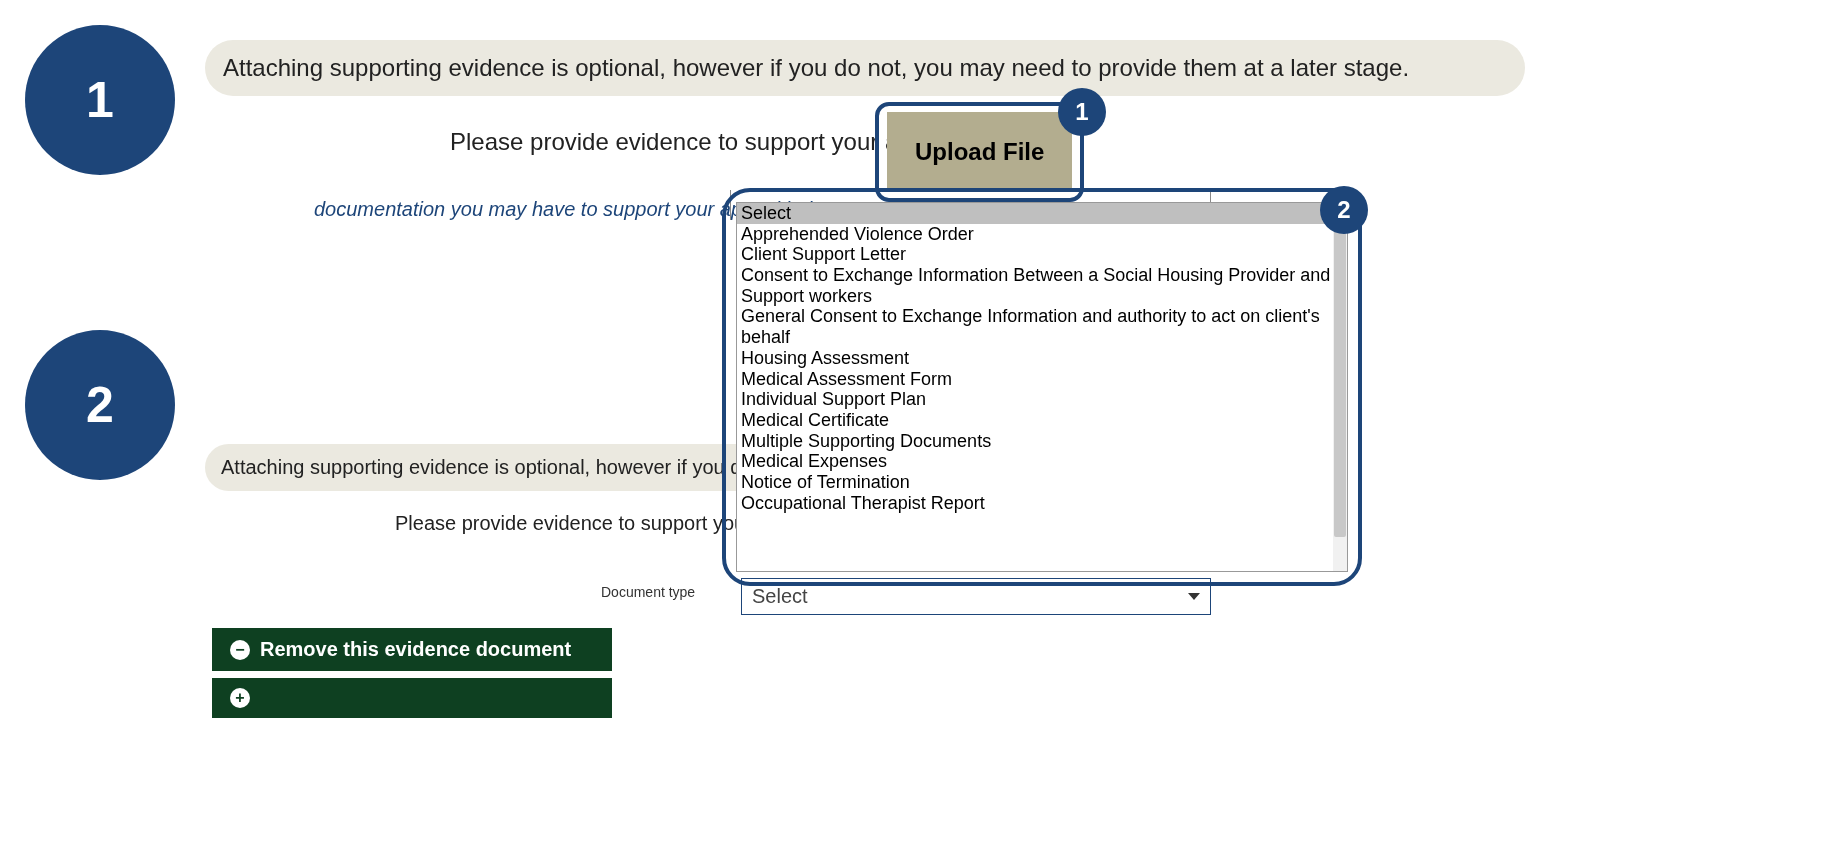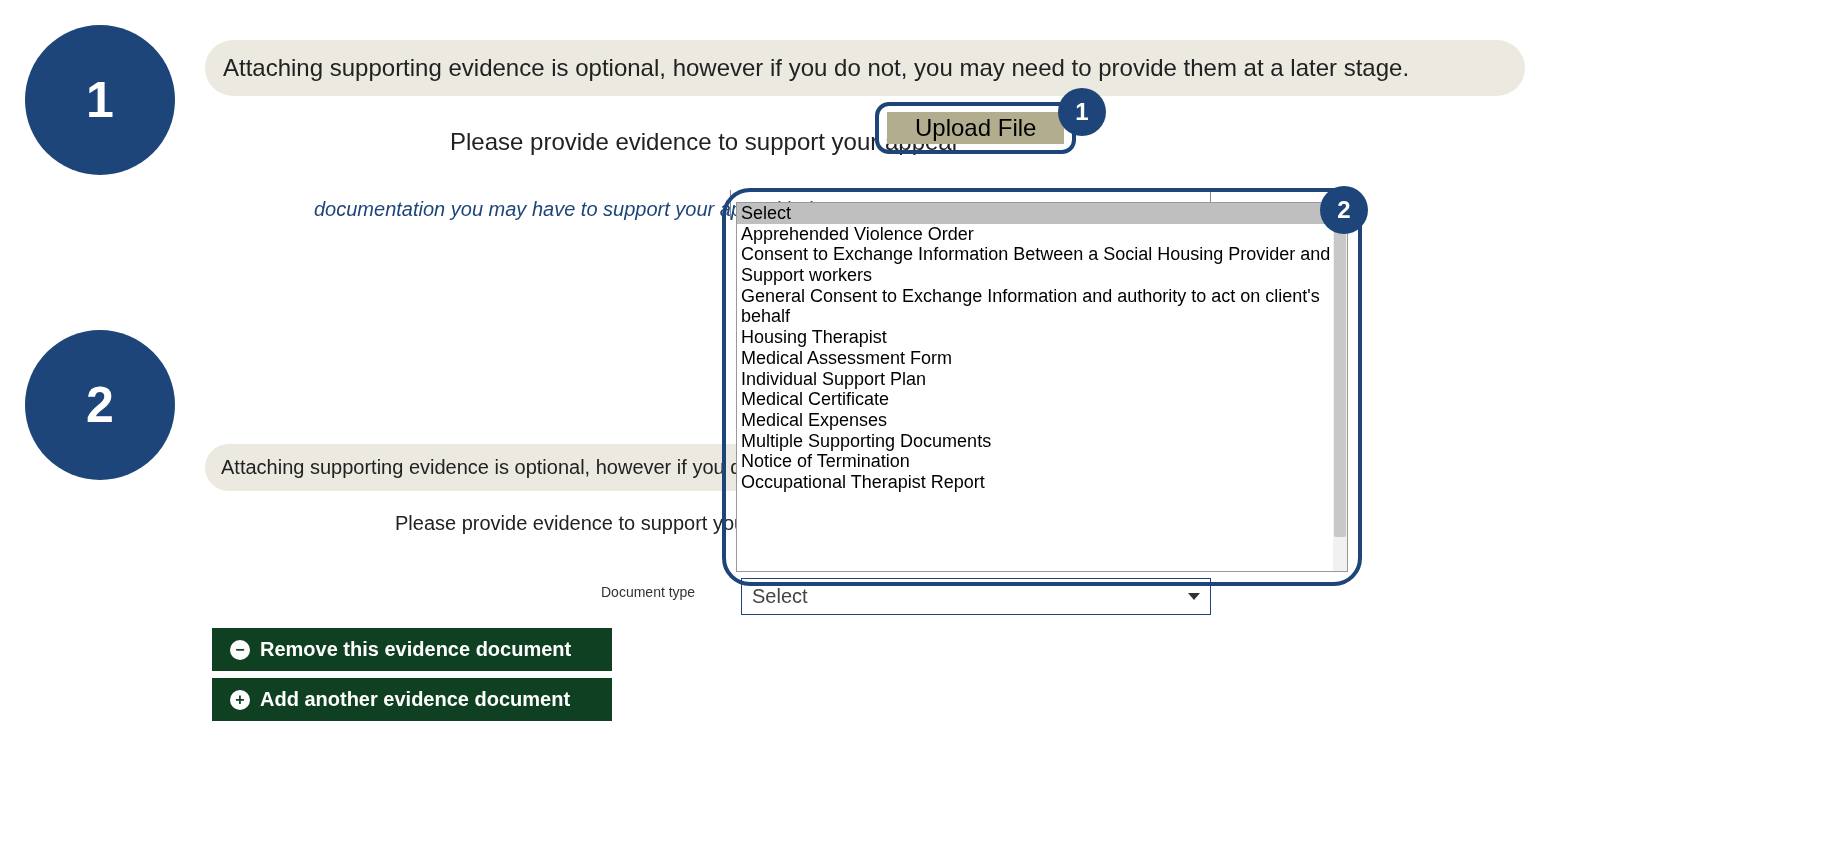--- a/index.html
+++ b/index.html
@@ -59,23 +59,23 @@
       position: absolute;
       border: 4px solid #1d4579;
       border-radius: 14px;
       padding: 6px 8px;
       background: transparent;
     }
     .upload-btn {
       background: #b3ad8f;
       border: none;
       font-size: 24px;
-      font-weight: normal;
+      font-weight: bold;
       color: #000;
-      padding: 2px 28px;
+      padding: 26px 28px;
       cursor: pointer;
       text-align: right;
     }
     .hint-text {
       position: absolute;
       color: #1d4579;
       font-style: italic;
       font-size: 20px;
     }
     .dropdown-callout {
@@ -206,39 +206,39 @@
 <div class="select-box" style="left:741px; top:578px;">
   <span>Select</span>
   <span class="caret"></span>
 </div>
 
 <div class="dropdown-callout" style="left:722px; top:188px;">
   <div class="options-list" style="position:relative;">
     <div id="opts-container">
         <div class="opt selected">Select</div>
         <div class="opt">Apprehended Violence Order</div>
+        <div class="opt">Client Support Letter</div>
         <div class="opt">Consent to Exchange Information Between a Social Housing Provider and Support workers</div>
         <div class="opt">General Consent to Exchange Information and authority to act on client's behalf</div>
-        <div class="opt">Housing Therapist</div>
+        <div class="opt">Housing Assessment</div>
         <div class="opt">Medical Assessment Form</div>
         <div class="opt">Individual Support Plan</div>
         <div class="opt">Medical Certificate</div>
+        <div class="opt">Multiple Supporting Documents</div>
         <div class="opt">Medical Expenses</div>
-        <div class="opt">Multiple Supporting Documents</div>
         <div class="opt">Notice of Termination</div>
         <div class="opt">Occupational Therapist Report</div>
       </div>
     <div class="scrollbar-fake">
       <div class="scrollbar-thumb" style="top:4px; height:330px;"></div>
     </div>
   </div>
 </div>
 <div class="step-badge-small" style="left:1320px; top:186px;">2</div>
 
 <button class="action-btn" style="left:212px; top:628px;">
   <span class="icon-circle">−</span>
   <span>Remove this evidence document</span>
 </button>
 
 <button class="action-btn" style="left:212px; top:678px;">
   <span class="icon-circle">+</span>
-  <span>Add another evidence document</span>
 </button>
 
 </body></html>

